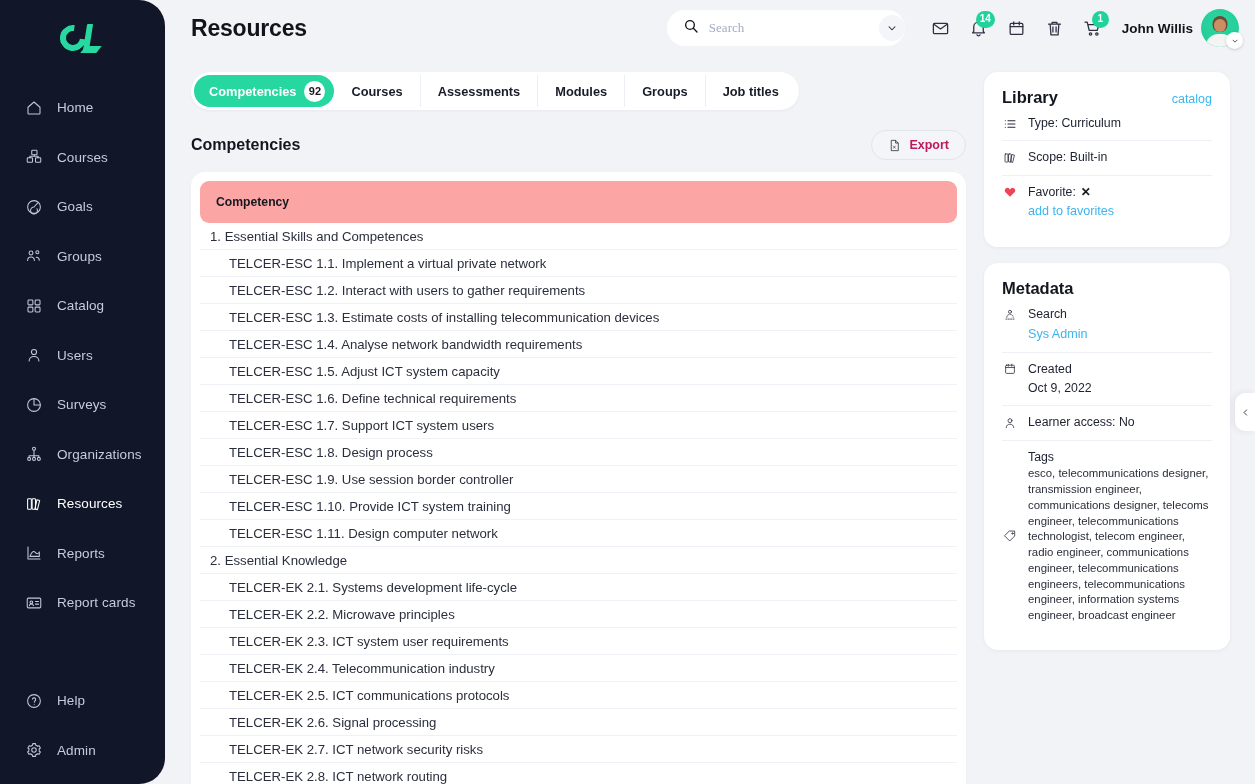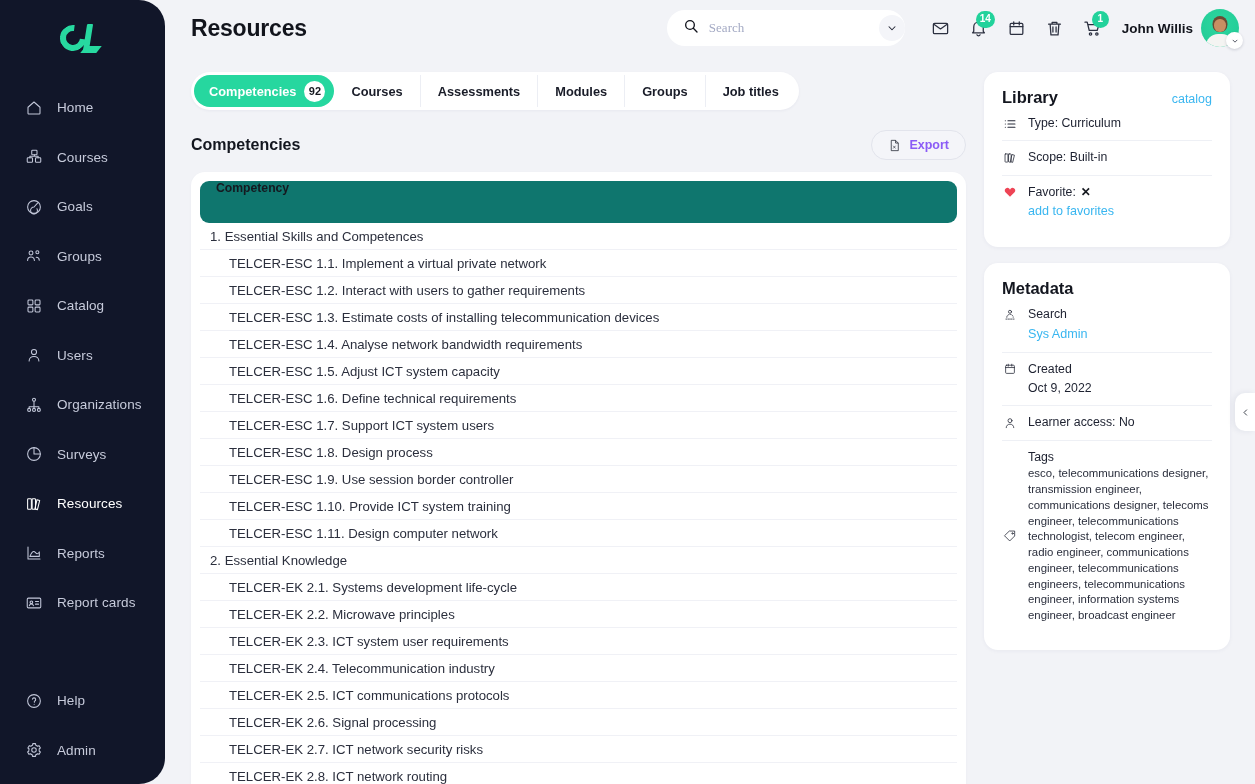--- a/index.html
+++ b/index.html
@@ -130,34 +130,34 @@
   .tab .count {
     background:#fff; color:#15181f; font-size:11px; font-weight:bold;
     border-radius:50%; width:21px; height:21px; display:flex; align-items:center; justify-content:center;
   }
 
   .section-head { display:flex; align-items:center; margin-top:20px; }
   .section-title { font-size:16px; font-weight:bold; color:#13161f; }
   .export-btn {
     margin-left:auto; height:30px; border:1px solid #e2e4ec; border-radius:15px;
     background:#f4f5f9; display:flex; align-items:center; gap:8px;
-    padding:0 16px; font-size:12.5px; font-weight:bold; color:#8b5cf6; cursor:pointer;justify-content:center;
+    padding:0 16px; font-size:12.5px; font-weight:bold; color:#be185d; cursor:pointer;justify-content:center;
   }
   .export-btn svg { width:14px; height:14px; stroke:#24virtual; }
   .export-btn .xls { width:13px; height:15px; position:relative; }
   .export-btn .xls svg { width:13px; height:15px; stroke:#1f222e; stroke-width:1.4; fill:none; }
 
   .table-card {
     margin-top:12px; background:#fff; border-radius:14px 14px 0 0;
     overflow:hidden; height:640px; box-shadow:0 1px 3px rgba(30,40,90,.04);
   }
   .table-inner { padding:9px 9px 0 9px; }
   .thead {
-    background:#0f766e; border-radius:9px; height:42px;
-    display:flex; padding:0 16px;
+    background:#fca5a5; border-radius:9px; height:42px;
+    display:flex; align-items:center; padding:0 16px;
     font-size:12.2px; font-weight:bold; color:#15181f;
   }
   .trow {
     height:27px; display:flex; align-items:center;
     border-bottom:1px solid #f0f1f6;
     font-size:13.2px; color:#2b2f3d;
     padding-left:19px; cursor:pointer;
   }
   .trow.group { padding-left:10px; color:#2b2f3d; }
   .trow.child { padding-left:29px; }
@@ -265,37 +265,37 @@
           <svg viewBox="0 0 24 24">
               <circle cx="12" cy="8" r="3.4"></circle>
               <path d="M5.5 20c0-3.6 2.9-6 6.5-6s6.5 2.4 6.5 6"></path>
             </svg>
         </span>
         <span>Users</span>
       </div>
       <div class="nav-item">
         <span class="ico">
           <svg viewBox="0 0 24 24">
+              <circle cx="12" cy="12" r="8.5"></circle>
+              <path d="M12 12V3.5M12 12h8.5"></path>
+            </svg>
+        </span>
+        <span>Surveys</span>
+      </div>
+      <div class="nav-item">
+        <span class="ico">
+          <svg viewBox="0 0 24 24">
               <circle cx="12" cy="5" r="2"></circle>
               <circle cx="5.5" cy="18.5" r="2"></circle>
               <circle cx="12" cy="18.5" r="2"></circle>
               <circle cx="18.5" cy="18.5" r="2"></circle>
               <path d="M12 7v4M5.5 16.5v-2.2h13v2.2M12 11v5.5"></path>
             </svg>
         </span>
         <span>Organizations</span>
-      </div>
-      <div class="nav-item">
-        <span class="ico">
-          <svg viewBox="0 0 24 24">
-              <circle cx="12" cy="12" r="8.5"></circle>
-              <path d="M12 12V3.5M12 12h8.5"></path>
-            </svg>
-        </span>
-        <span>Surveys</span>
       </div>
       <div class="nav-item active">
         <span class="ico">
           <svg viewBox="0 0 24 24">
               <rect x="3.5" y="5" width="5" height="14" rx="1"></rect>
               <rect x="9.5" y="5" width="4.5" height="14" rx="1"></rect>
               <path d="M16 6.2l3.6 1-3 12.3-3.4-1z"></path>
             </svg>
         </span>
         <span>Resources</span>

